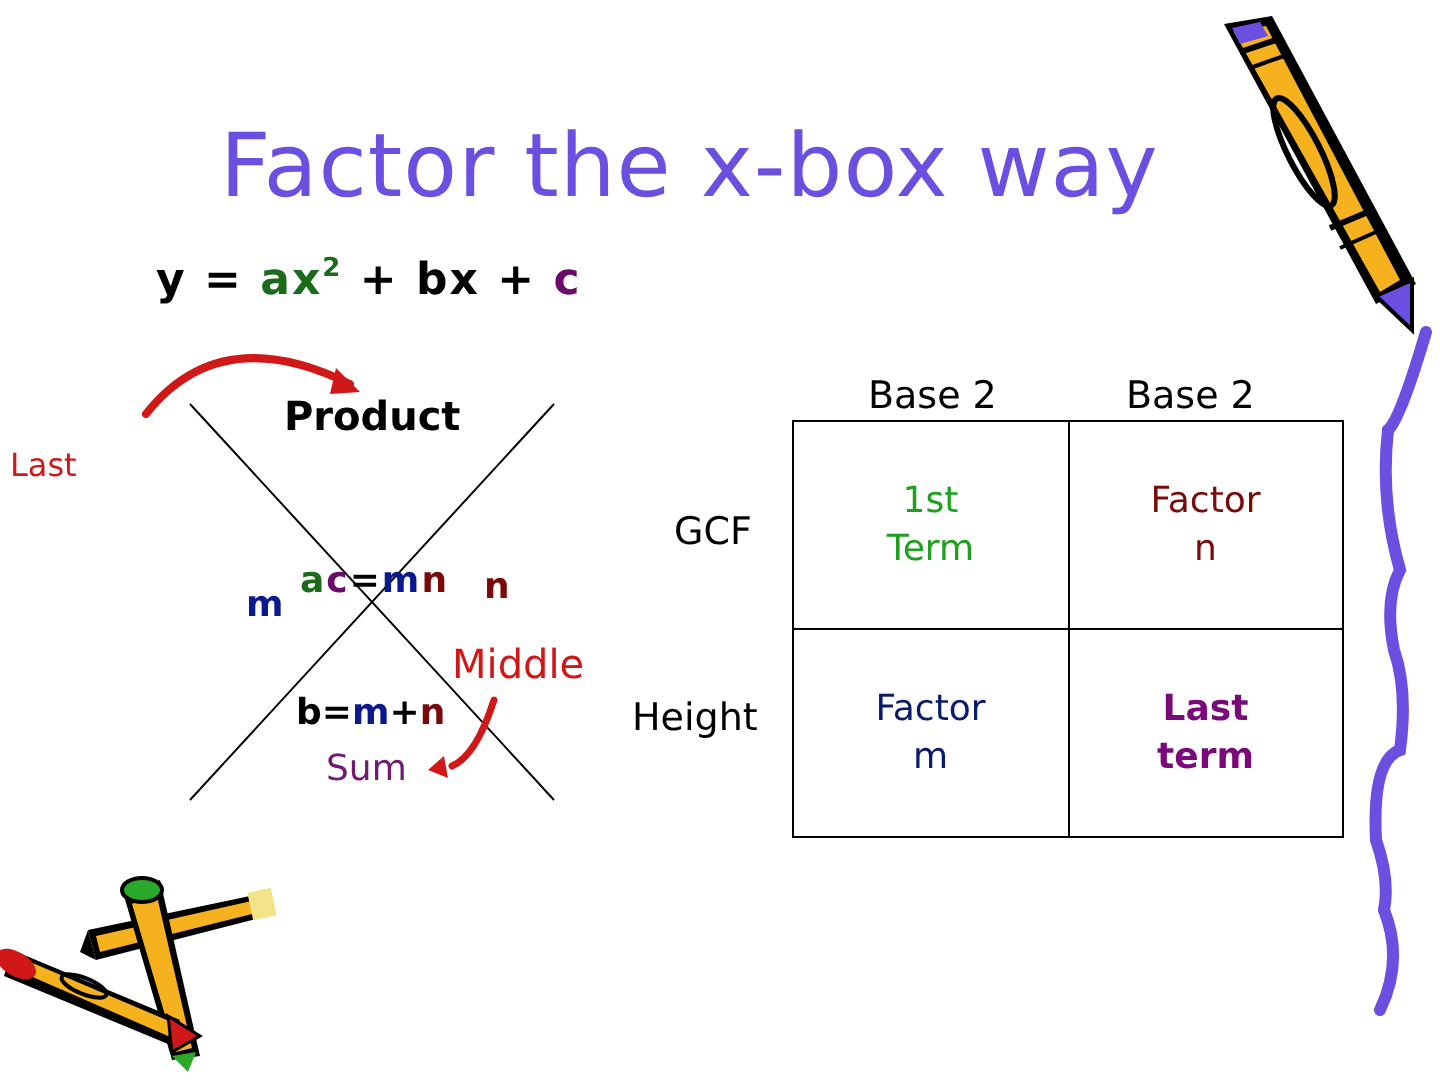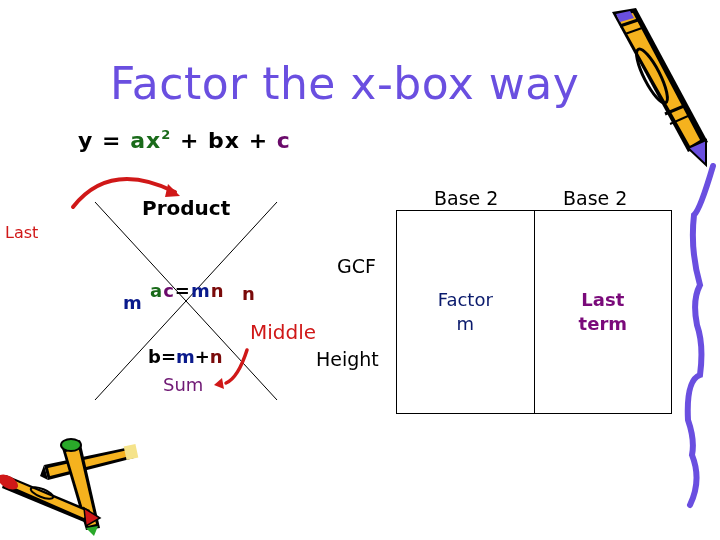--- a/index.html
+++ b/index.html
@@ -23,21 +23,21 @@
     .p { color: #6a0a6a; }
     .b { color: #0a1a8c; }
     .r { color: #7a0a0a; }
     #flc {
       left: 5px; top: 222px; font-size: 16px; color: #d01818; text-align: center; line-height: 21px;
     }
     #product { left: 142px; top: 196px; font-size: 20px; font-weight: bold; color: #000; }
     #acmn { left: 150px; top: 244px; font-size: 18px; font-weight: bold; letter-spacing: 1px; margin-top: 36px; }
     #m-left { left: 123px; top: 292px; font-size: 18px; font-weight: bold; }
     #n-right { left: 242px; top: 283px; font-size: 18px; font-weight: bold; }
-    #middle { left: 226px; top: 320px; font-size: 20px; color: #d01818; margin-left: 24px; }
+    #middle { left: 226px; top: 320px; font-size: 20px; color: #d01818; }
     #bmn { left: 148px; top: 346px; font-size: 18px; font-weight: bold; color: #000; }
     #sum { left: 163px; top: 374px; font-size: 18px; color: #701a75; }
     .lbl { font-size: 19px; color: #000; }
     #base1 { left: 434px; top: 187px; }
     #base2 { left: 563px; top: 187px; }
     #gcf { left: 337px; top: 255px; }
     #height { left: 316px; top: 348px; }
     #xbox {
       position: absolute; left: 396px; top: 210px; width: 276px; height: 204px;
       border-collapse: collapse;
@@ -132,20 +132,30 @@
 </div>
 <div id="sum" class="abs">Sum</div>
 
 <div id="base1" class="abs lbl">Base 2</div>
 <div id="base2" class="abs lbl">Base 2</div>
 <div id="gcf" class="abs lbl">GCF</div>
 <div id="height" class="abs lbl">Height</div>
 
 <table id="xbox">
   <tbody>
+      <tr>
+    <td class="cell-tl">
+      <div>1st</div>
+      <div>Term</div>
+    </td>
+    <td class="cell-tr">
+      <div>Factor</div>
+      <div>n</div>
+    </td>
+  </tr>
   <tr>
     <td class="cell-bl">
       <div>Factor</div>
       <div>m</div>
     </td>
     <td class="cell-br">
       <div>Last</div>
       <div>term</div>
     </td>
   </tr>

